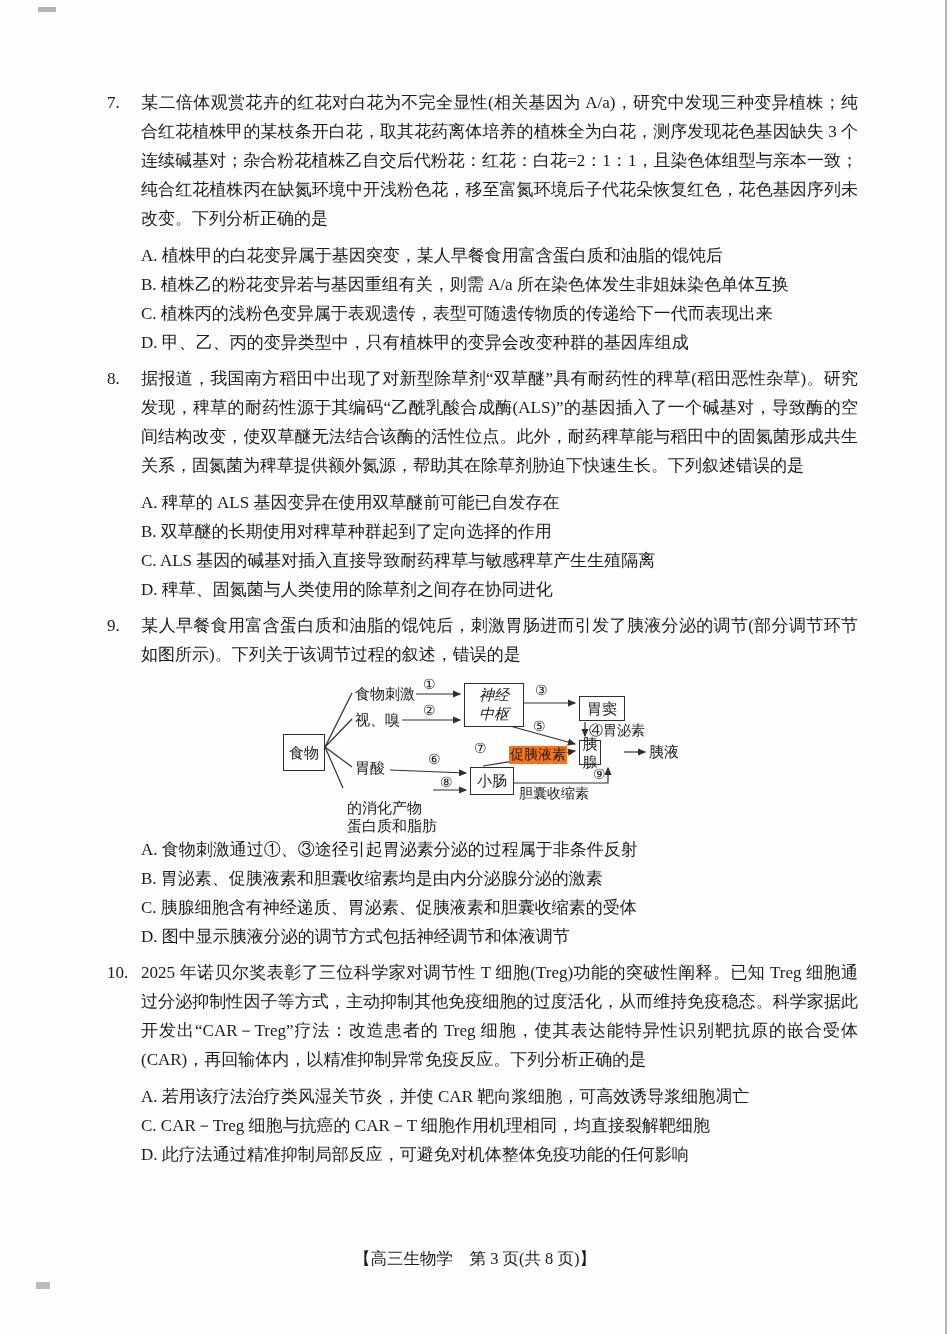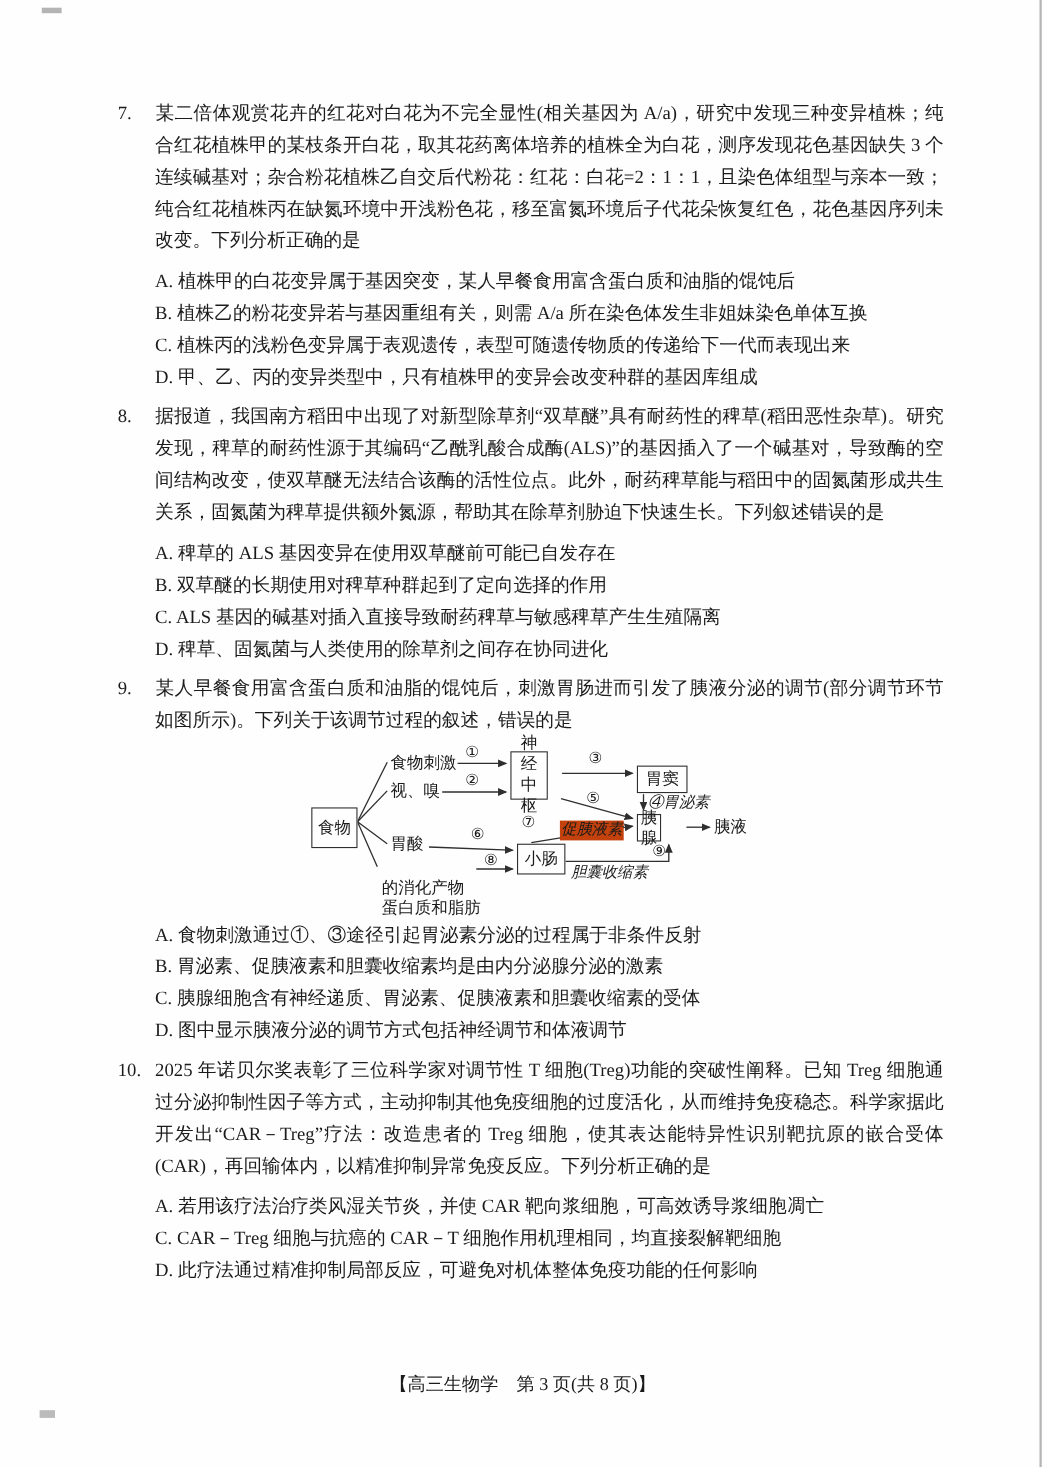--- a/index.html
+++ b/index.html
@@ -11,22 +11,22 @@
   .stem{margin:0;padding-left:141px;padding-right:92px;text-indent:-34px;text-align:justify;}
   .qnum{display:inline-block;width:34px;text-indent:0;}
   .options{margin-top:8px;}
   .option{padding-left:141px;padding-right:70px;}
   
   .diagram{position:relative;width:440px;height:152px;margin:8px 0 6px 283px;font-size:15px;line-height:18px;}
   .diagram svg{position:absolute;left:0;top:0;z-index:0;}
   .dbox{position:absolute;z-index:2;border:1.3px solid #2f2f2f;background:#fefefe;box-sizing:border-box;
         display:flex;align-items:center;justify-content:center;text-align:center;}
   .dlabel{position:absolute;z-index:1;white-space:nowrap;}
-  .sm{font-size:14px;font-style:italic;}
-  .bg{background:#c2410c;padding:0 1px;}
+  .sm{font-size:14px;}
+  .bg{background:#f97316;padding:0 1px;}
   .dnum{position:absolute;z-index:3;font-size:14px;line-height:16px;}
   .footer{position:absolute;top:1248px;left:0;width:100%;text-align:center;font-size:16.5px;}
   .artifact{position:absolute;background:#777;}
 </style>
 </head>
 <body>
 
 <div class="page">
   <div class="content">
 
@@ -72,21 +72,21 @@
             <line x1="227" y1="49" x2="292" y2="67" marker-end="url(#arr)"></line>
             <line x1="107" y1="93" x2="183" y2="96" marker-end="url(#arr)"></line>
             <line x1="200" y1="89" x2="292" y2="74" marker-end="url(#arr)"></line>
             <line x1="150" y1="113" x2="183" y2="113" marker-end="url(#arr)"></line>
             <polyline points="231,106 325,106 325,91" marker-end="url(#arr)"></polyline>
             <line x1="341" y1="75" x2="362" y2="75" marker-end="url(#arr)"></line>
           </g>
         </svg>
 
         <div class="dbox" style="left:0px;top:57px;width:42px;height:37px;">食物</div>
-        <div class="dbox" style="left:181px;top:6px;width:34px;height:44px;padding:0 7px;line-height:19px;">神经中枢</div>
+        <div class="dbox" style="left:181px;top:6px;width:60px;height:44px;padding:0 7px;line-height:19px;font-style:italic;">神经中枢</div>
         <div class="dbox" style="left:296px;top:19px;width:46px;height:25px;">胃窦</div>
         <div class="dbox" style="left:296px;top:63px;width:22px;height:25px;">胰腺</div>
         <div class="dbox" style="left:187px;top:90px;width:44px;height:28px;">小肠</div>
 
         <div class="dlabel" style="left:72px;top:8px;">食物刺激</div>
         <div class="dlabel" style="left:72px;top:34px;">视、嗅</div>
         <div class="dlabel" style="left:72px;top:82px;">胃酸</div>
         <div class="dlabel" style="left:64px;top:102px;margin-top:38px;">蛋白质和脂肪</div>
         <div class="dlabel" style="left:64px;top:122px;">的消化产物</div>
         <div class="dlabel sm" style="left:306px;top:45px;">④胃泌素</div>

